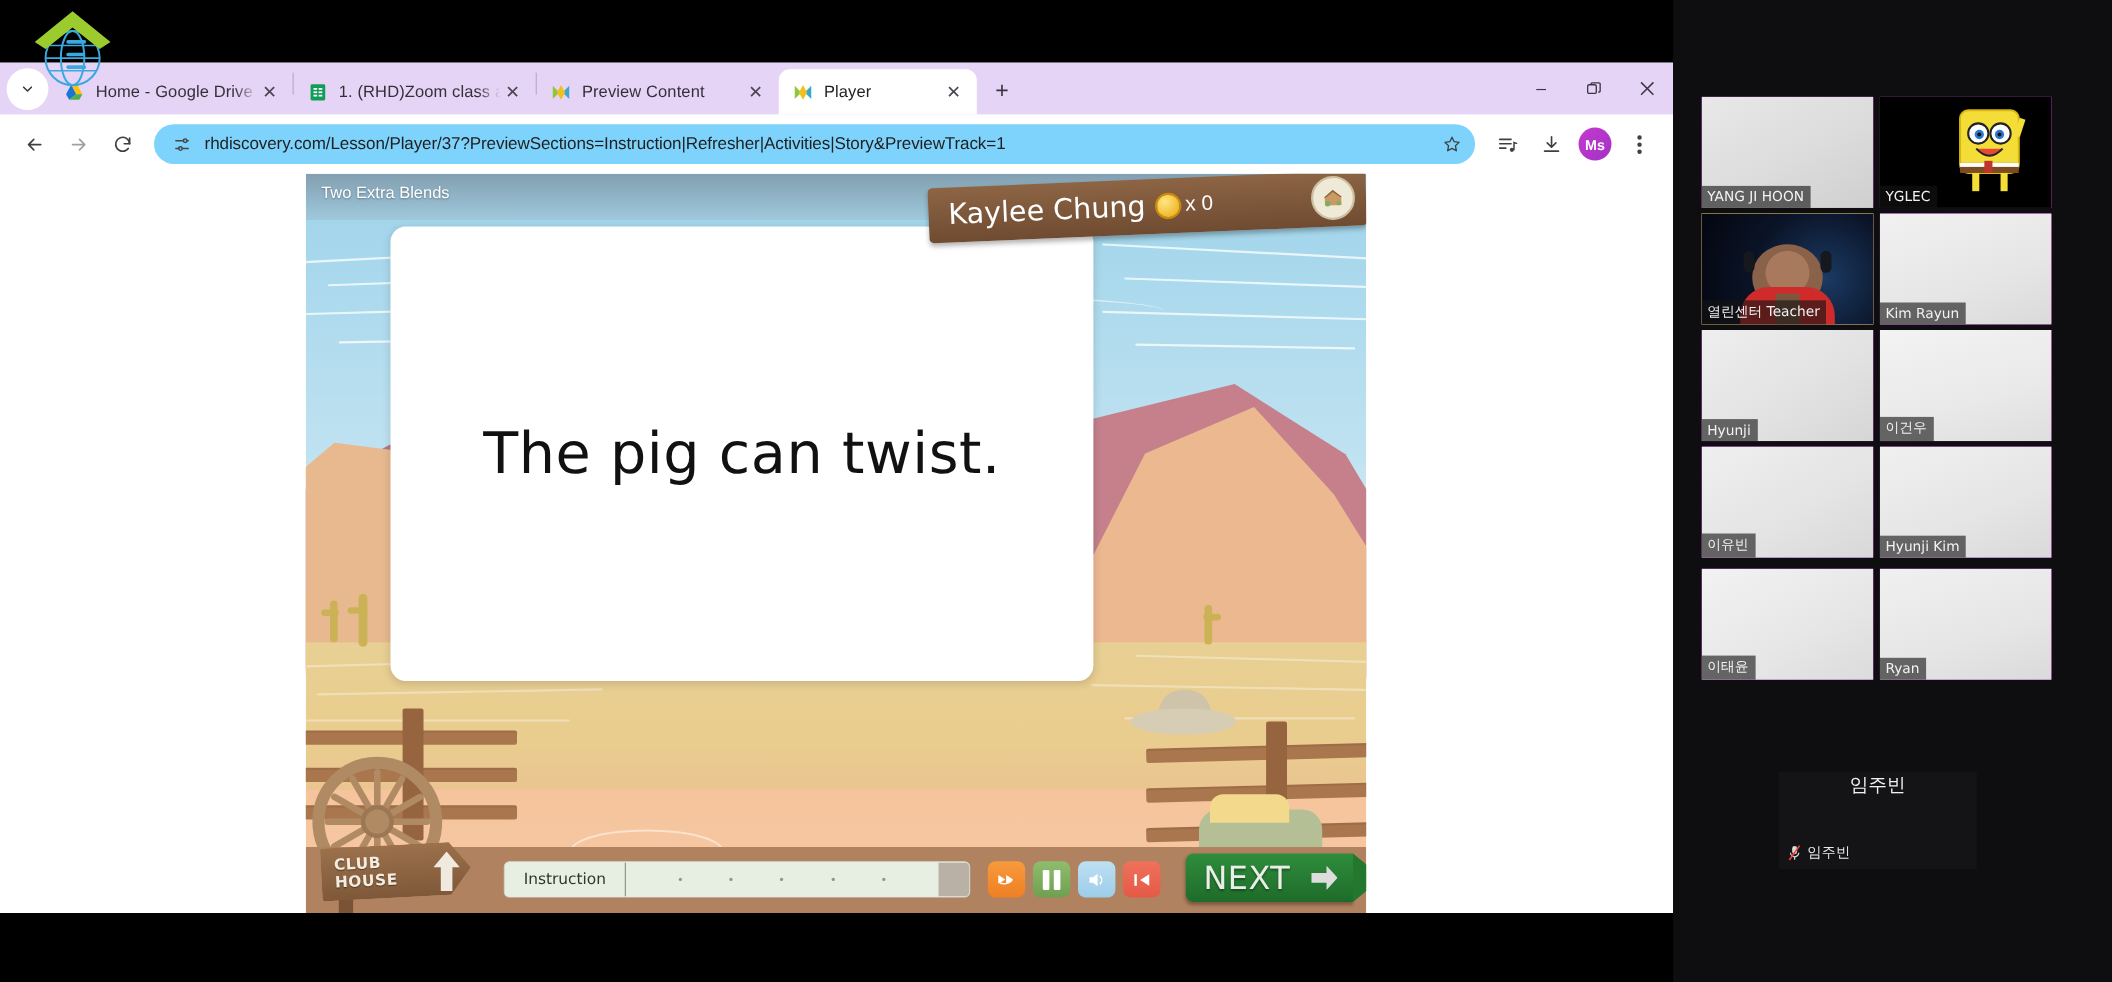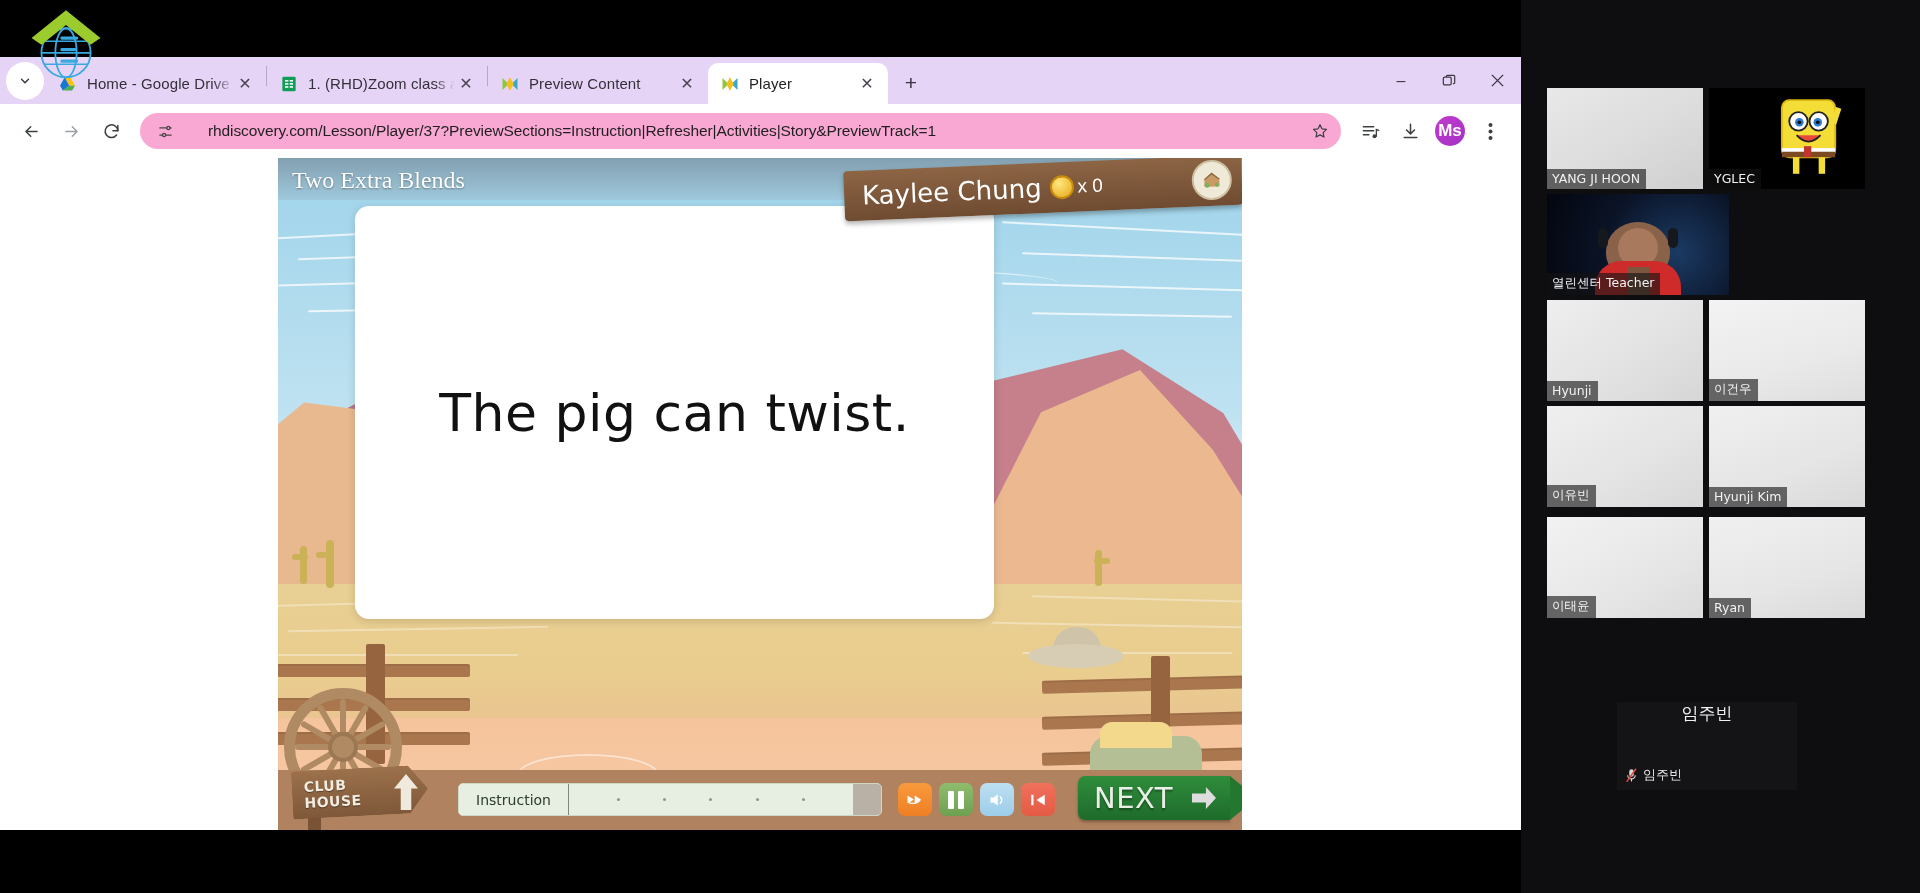--- a/index.html
+++ b/index.html
@@ -42,33 +42,33 @@
   .wincontrols { position:absolute; right:0; top:0; height:47px; display:flex;
                  align-items:center; }
   .wincontrols div { width:48px; height:40px; display:flex; align-items:center;
                      justify-content:center; color:#3e3845; }
 
   
   .toolbar { height:54px; background:#fff; display:flex; align-items:center;
              padding:0 12px; gap:2px; }
   .tbtn { width:38px; height:38px; border-radius:50%; display:flex;
           align-items:center; justify-content:center; color:#5f6368; flex:0 0 auto; }
-  .omnibox { flex:1 1 auto; height:36px; background:#f9a8d4; border-radius:18px;
+  .omnibox { flex:1 1 auto; height:36px; background:#7dd3fc; border-radius:18px;
              display:flex; align-items:center; padding:0 6px 0 12px;
-             margin:0 8px; min-width:0;gap:22px; }
+             margin:0 8px; min-width:0; }
   .omnibox .siteicon { width:26px; height:26px; border-radius:50%;
                        display:flex; align-items:center; justify-content:center;
                        flex:0 0 auto; margin-right:8px; }
   .omnibox .url { flex:1 1 auto; font-size:15.5px; color:#1f1f1f;
                   white-space:nowrap; overflow:hidden; letter-spacing:-0.1px; }
   .omnibox .star { width:30px; height:30px; display:flex; align-items:center;
                    justify-content:center; flex:0 0 auto; }
   .avatar { width:30px; height:30px; border-radius:50%;
             background:linear-gradient(140deg,#c33ad0,#a431c4);
-            color:#fff; font-size:17px; font-weight:bold; display:flex;
+            color:#fff; font-size:13px; font-weight:bold; display:flex;
             align-items:center; justify-content:center; flex:0 0 auto; }
 
   
   .viewport { position:relative; width:100%; height:672px; background:#fff;
               overflow:hidden; }
 
   
   .stage { position:absolute; left:278px; top:0; width:964px; height:672px;
            overflow:hidden; }
 
@@ -127,22 +127,22 @@
   .card { position:absolute; left:77px; top:48px; width:639px; height:413px;
           background:#fff; border-radius:14px;
           box-shadow:0 2px 8px rgba(0,0,0,.14); display:flex;
           align-items:center; justify-content:center; }
   .card .sentence { font-size:52px; color:#111; font-family:"DejaVu Sans", sans-serif;
                     letter-spacing:.5px; }
 
   
   .titlebar { position:absolute; left:0; top:0; width:100%; height:42px;
               background:linear-gradient(180deg,rgba(120,140,155,.72),rgba(150,170,185,.30)); }
-  .titlebar .t { position:absolute; left:14px; top:9px; font-size:24px;
-                 color:#fff; font-family:Liberation Serif, serif;
+  .titlebar .t { position:absolute; left:14px; top:9px; font-size:15px;
+                 color:#fff; font-family:Liberation Sans, sans-serif;
                  text-shadow:0 1px 2px rgba(0,0,0,.35); }
   .plank { position:absolute; right:0px; top:5px; width:398px; height:50px;
            background:linear-gradient(180deg,#8d6545,#6f4b31);
            border-radius:4px; transform:rotate(-2.4deg);
            box-shadow:0 3px 5px rgba(0,0,0,.3); display:flex;
            align-items:center; }
   .plank .pname { margin-left:18px; font-size:26px; color:#fff;
                   font-family:"DejaVu Sans", sans-serif; white-space:nowrap; }
   .plank .coin { width:24px; height:24px; border-radius:50%;
                  background:radial-gradient(circle at 35% 30%,#ffe680,#e8a814);
@@ -563,20 +563,24 @@
           <div class="feed" style="background:radial-gradient(circle at 72% 58%,#1b3a63 0%,#0a1326 52%,#04060f 100%);">
             <div style="position:absolute;left:50%;top:28%;transform:translateX(-50%);width:64px;height:58px;border-radius:50% 50% 46% 46%;background:#8a6149;"></div>
             <div style="position:absolute;left:50%;top:34%;transform:translateX(-50%);width:40px;height:40px;border-radius:50%;background:#a8795c;"></div>
             <div style="position:absolute;left:50%;bottom:0;transform:translateX(-50%);width:86px;height:34px;border-radius:26px 26px 0 0;background:#cf2b2b;"></div>
             <div style="position:absolute;left:50%;bottom:0;transform:translateX(-50%);width:22px;height:28px;background:#7d5640;"></div>
             <div style="position:absolute;left:calc(50% - 40px);top:34%;width:10px;height:20px;border-radius:5px;background:#15181c;"></div>
             <div style="position:absolute;left:calc(50% + 30px);top:34%;width:10px;height:20px;border-radius:5px;background:#15181c;"></div>
           </div>
           <div class="nm">열린센터 Teacher</div>
         </div>
+        <div class="ztile">
+          <div class="feed" style="background:linear-gradient(160deg,#f1f1f1,#e6e6e6 60%,#dadada);"></div>
+          <div class="nm">Kim Rayun</div>
+        </div>
       </div>
 
       <div class="zrow">
         <div class="ztile">
           <div class="feed" style="background:linear-gradient(145deg,#eeeeee,#e2e2e2 58%,#d6d6d6);"></div>
           <div class="nm">Hyunji</div>
         </div>
         <div class="ztile">
           <div class="feed" style="background:linear-gradient(165deg,#f3f3f3,#e9e9e9 62%,#dedede);"></div>
           <div class="nm">이건우</div>

